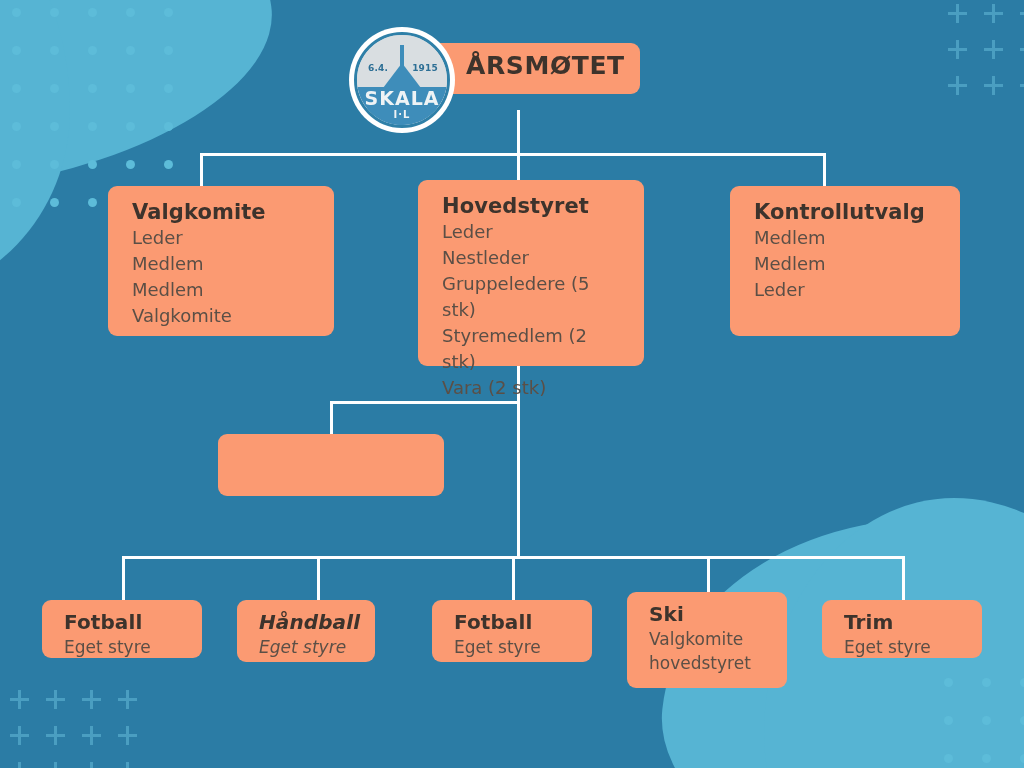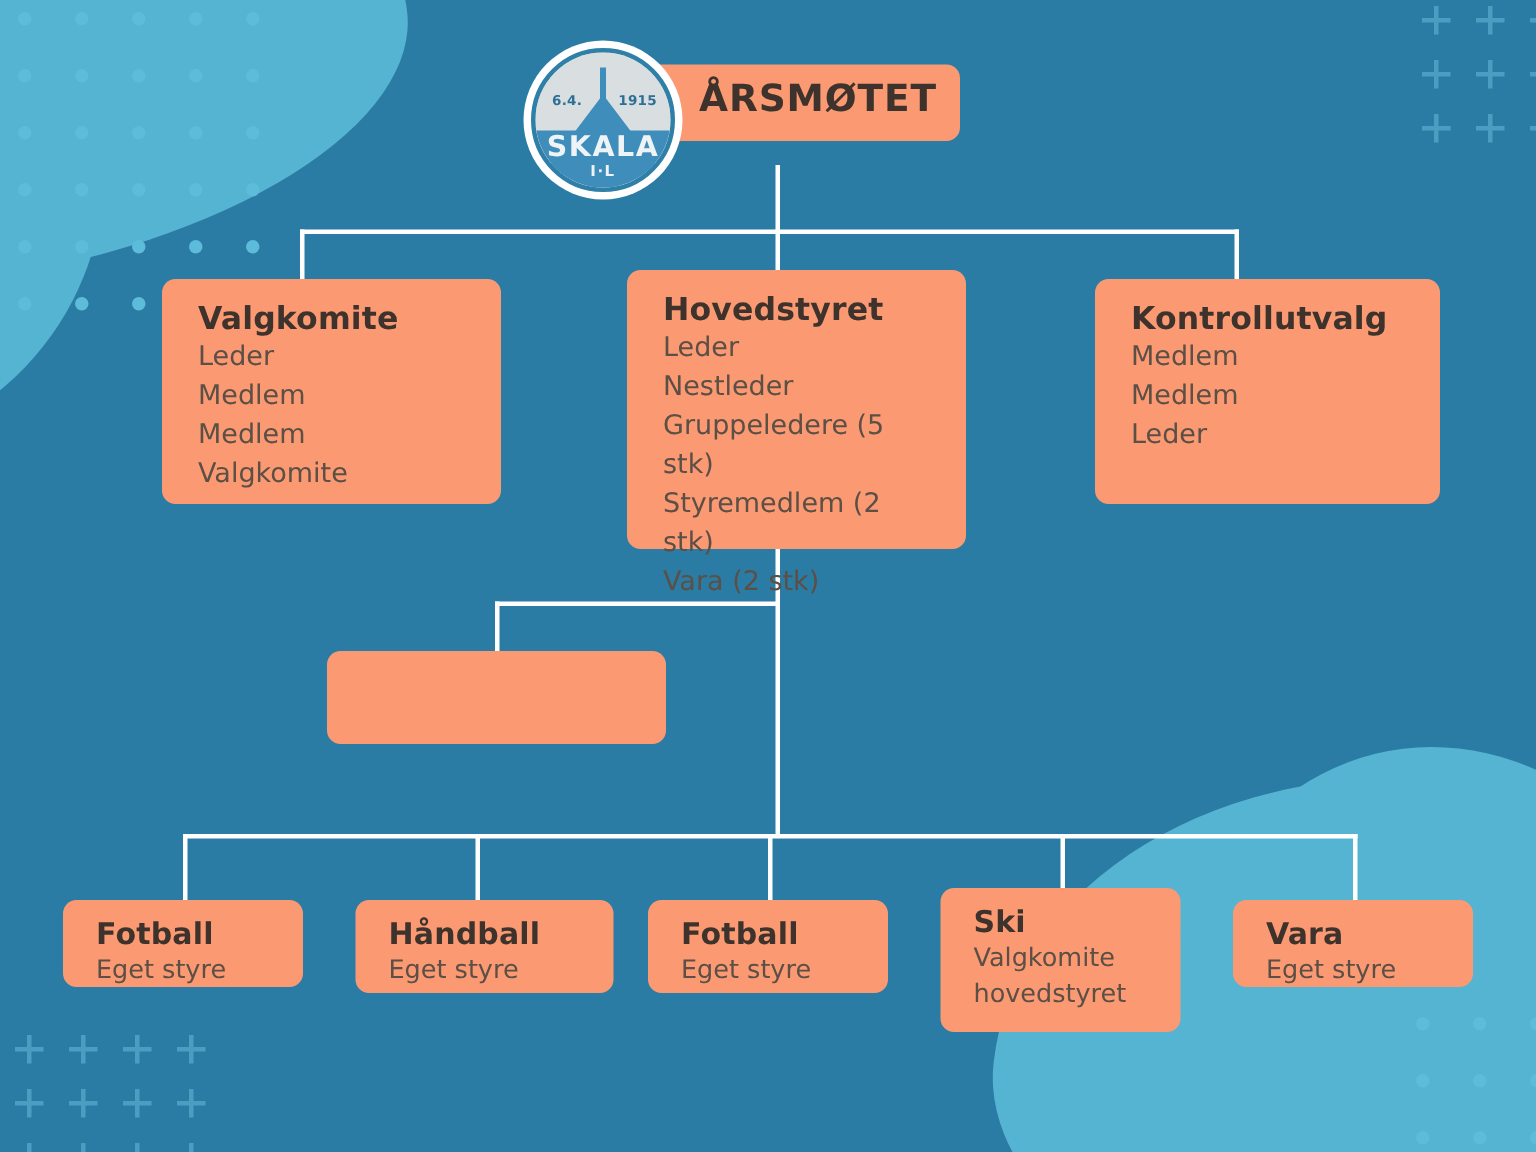--- a/index.html
+++ b/index.html
@@ -133,21 +133,21 @@
     font-size: 25px;
     letter-spacing: 0.6px;
   }
 
   #node-valgkomite  { left: 108px; top: 186px; width: 226px; height: 150px; }
   #node-hovedstyret { left: 418px; top: 180px; width: 226px; height: 186px; }
   #node-kontrollutvalg { left: 730px; top: 186px; width: 230px; height: 150px; }
   #node-administrasjon { left: 218px; top: 434px; width: 226px; height: 62px; }
 
   #node-fotball    { left: 42px;  top: 600px; width: 160px; height: 58px; }
-  #node-handball   { left: 237px; top: 600px; width: 172px; height: 62px; }
+  #node-handball   { left: 237px; top: 600px; width: 138px; height: 62px; font-style: italic; }
   #node-diskgolf   { left: 432px; top: 600px; width: 160px; height: 62px; }
   #node-ski        { left: 627px; top: 592px; width: 160px; height: 96px; }
   #node-trim       { left: 822px; top: 600px; width: 160px; height: 58px; }
 
   
   #logo {
     position: absolute;
     left: 349px;
     top: 27px;
     width: 106px;
@@ -387,17 +387,17 @@
     <div class="line-item">Eget styre</div>
   </div>
 
   <div class="node compact" id="node-ski">
     <div class="title">Ski</div>
     <div class="line-item">Valgkomite</div>
     <div class="line-item">hovedstyret</div>
   </div>
 
   <div class="node compact" id="node-trim">
-    <div class="title">Vara</div>
+    <div class="title">Trim</div>
     <div class="line-item">Eget styre</div>
   </div>
 
 </div>
 
 </body></html>

